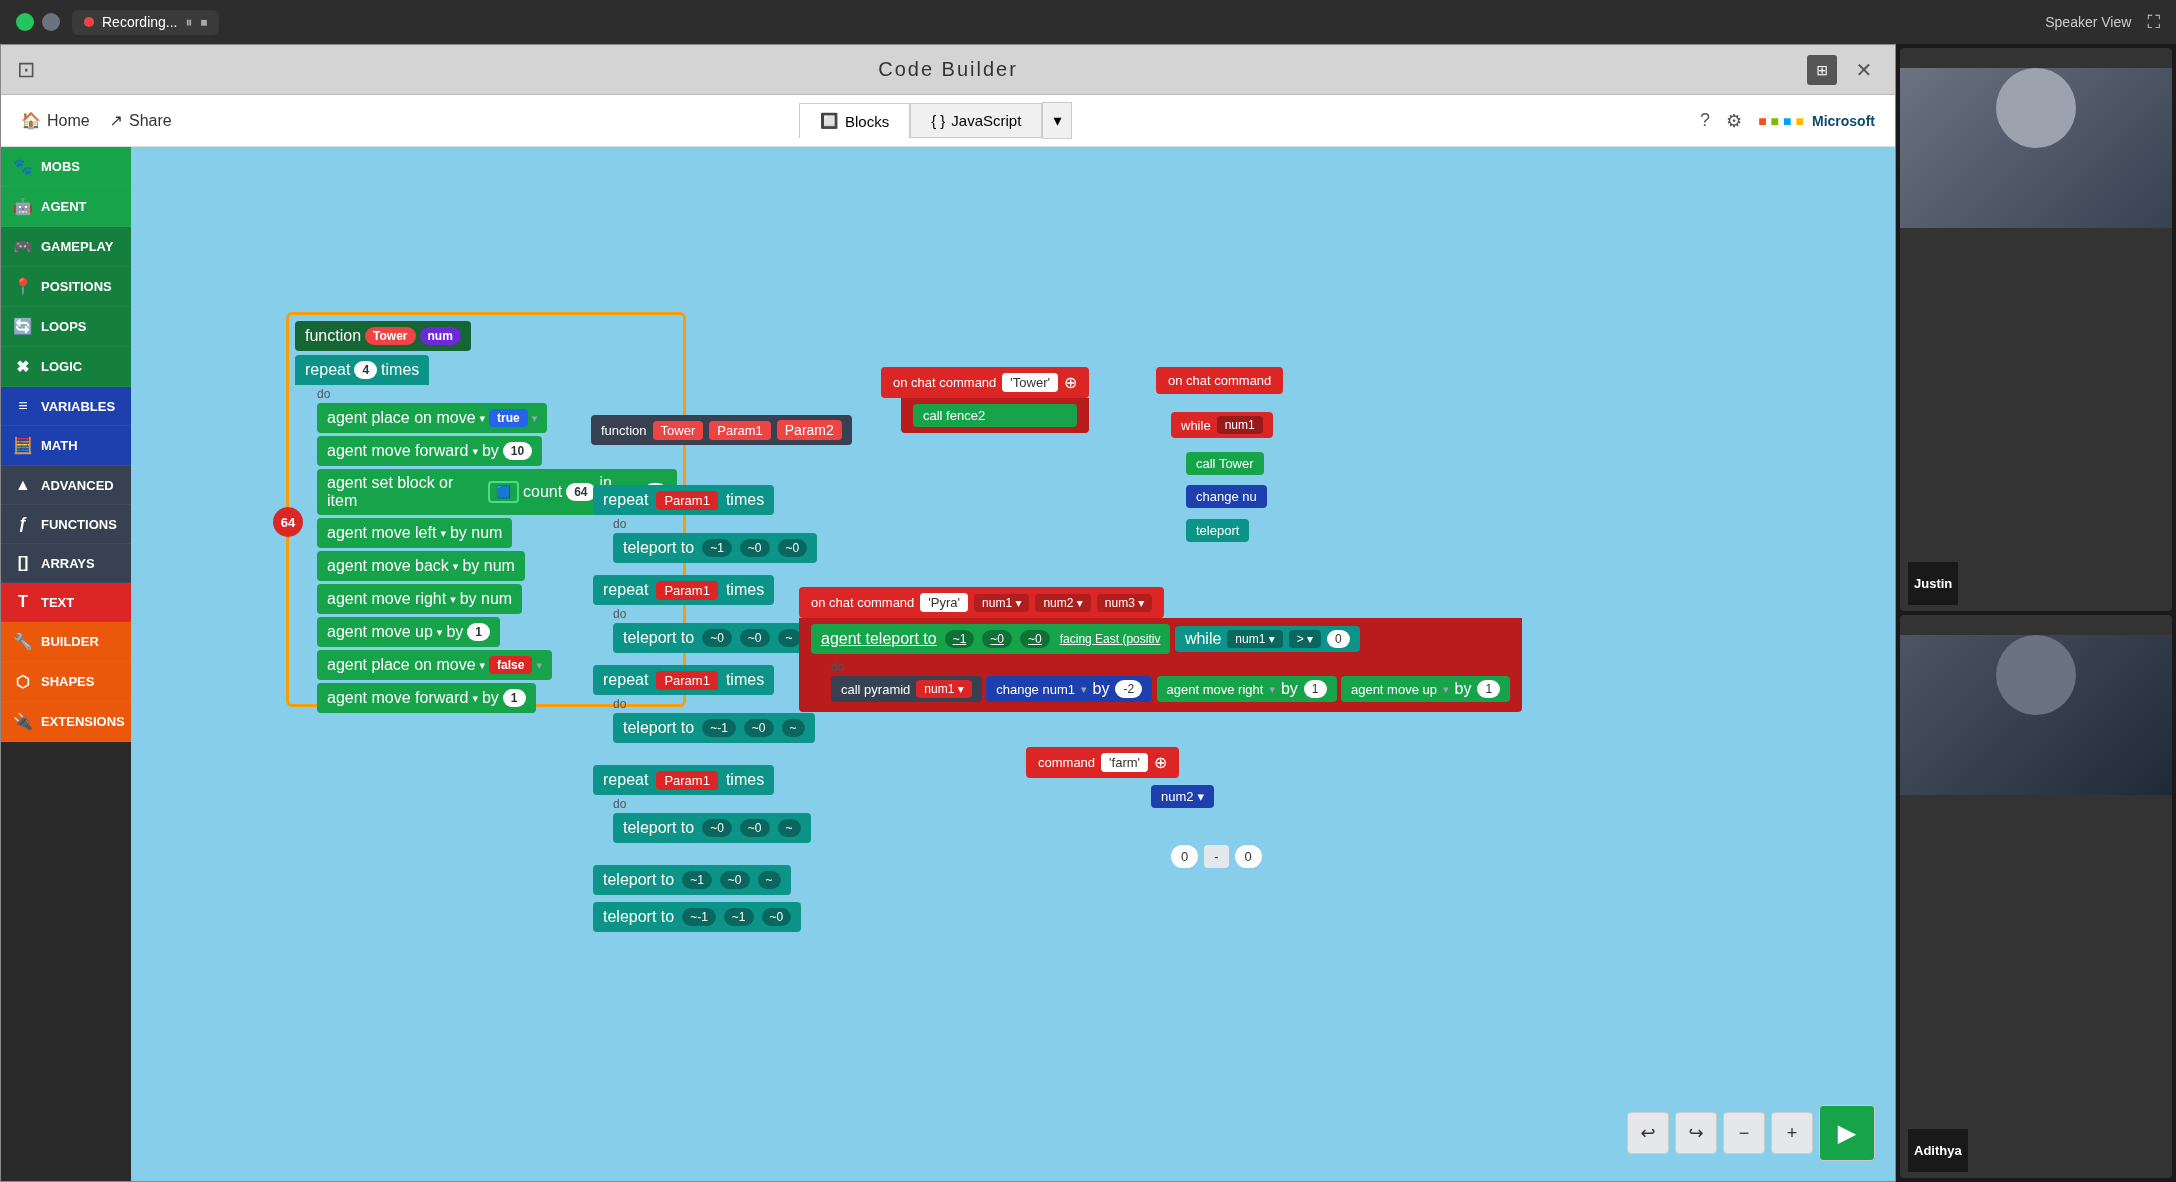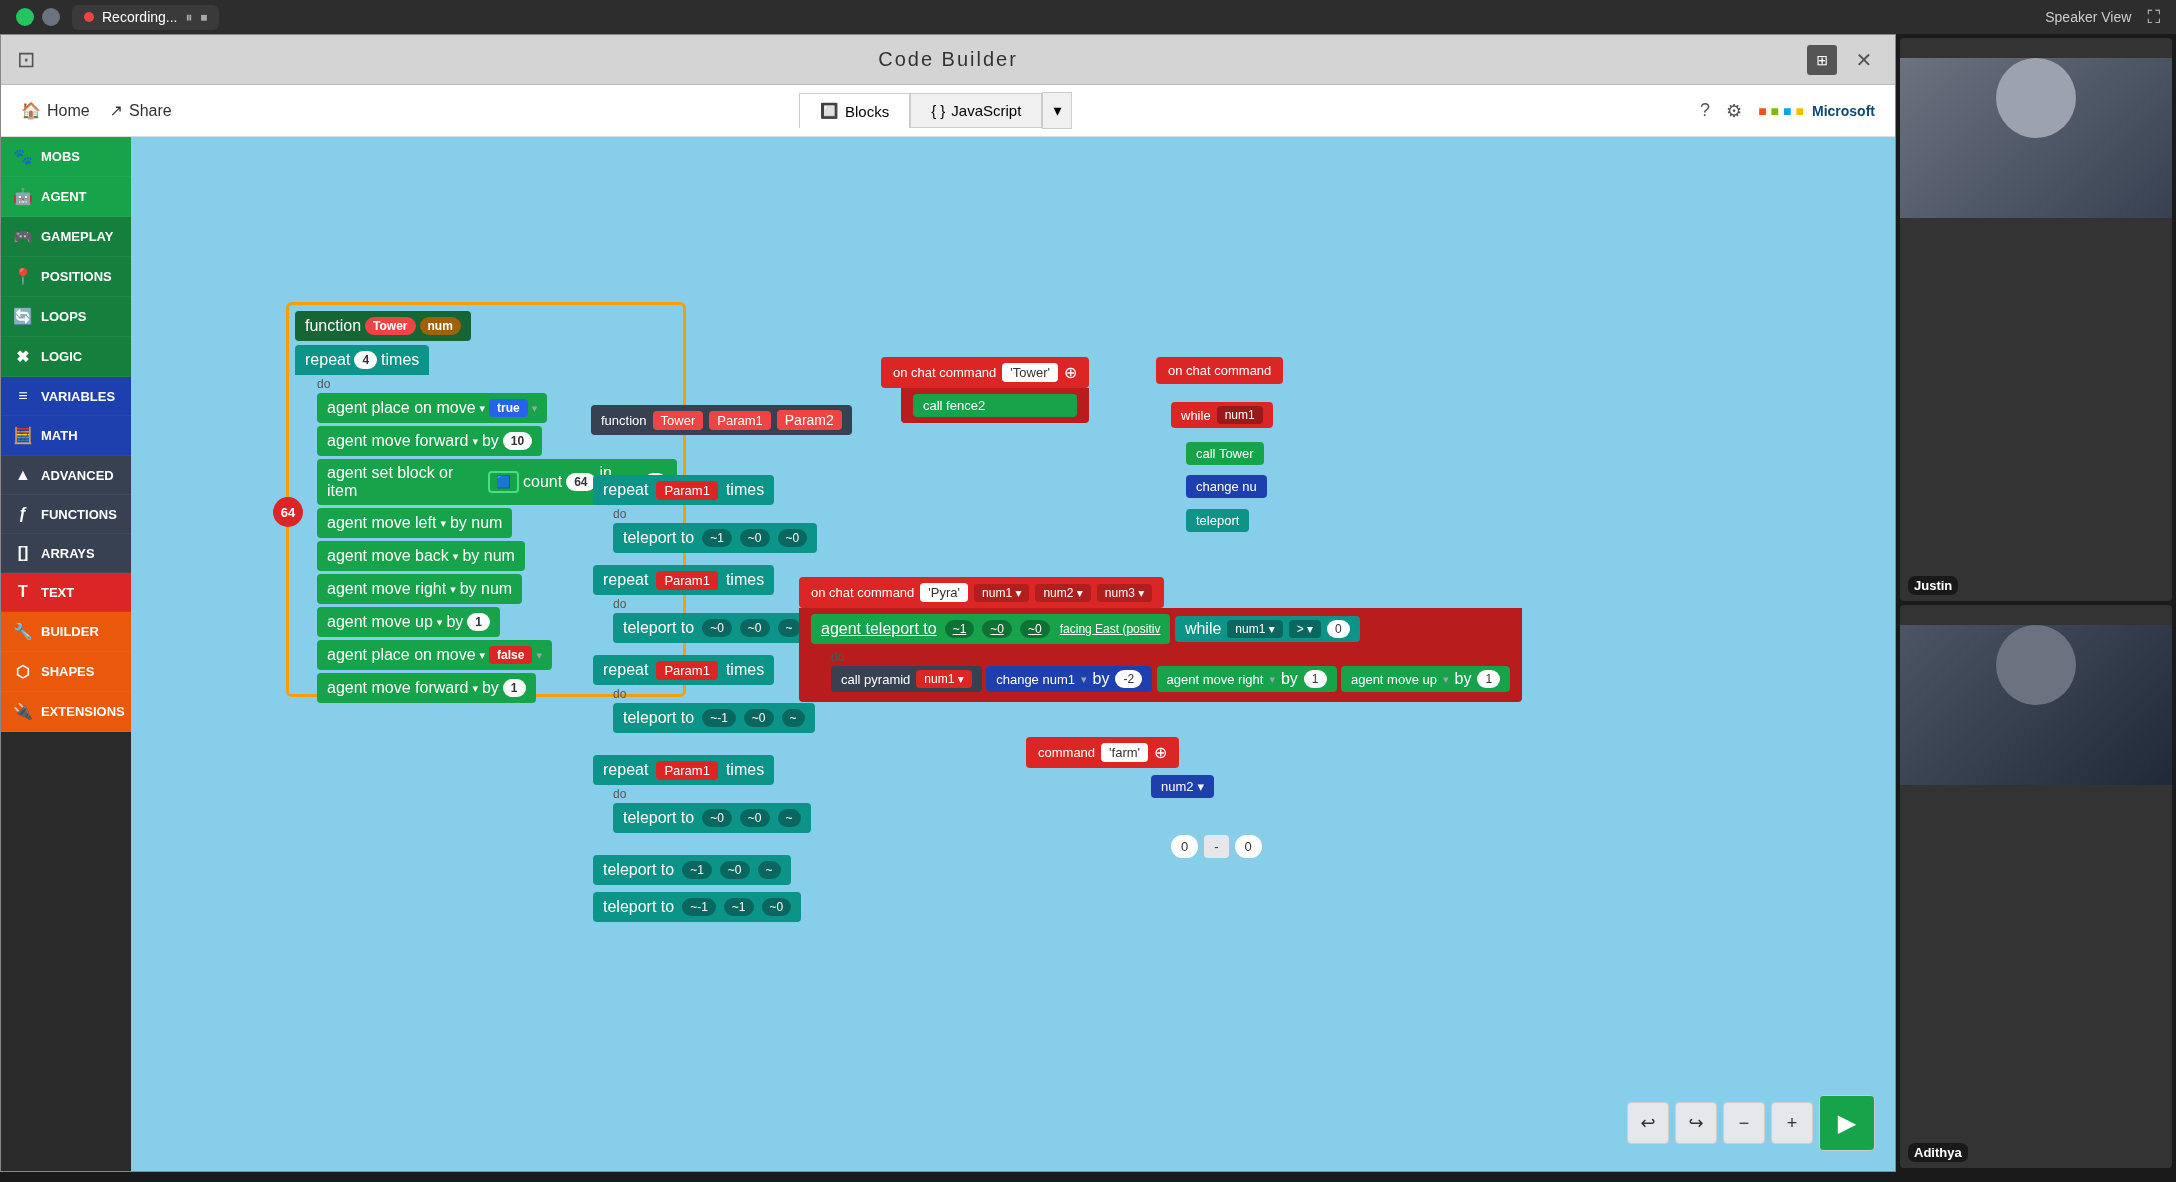--- a/index.html
+++ b/index.html
@@ -1,21 +1,21 @@
 <!DOCTYPE html>
 <html><head>
   <meta charset="utf-8">
   <style>
     * { box-sizing: border-box; margin: 0; padding: 0; }
     body { background: #1a1a1a; font-family: 'Segoe UI', Arial, sans-serif; width: 2176px; height: 1182px; overflow: hidden; }
 
     
     .top-bar {
       background: #2d2d2d;
-      height: 34px;
+      height: 44px;
       display: flex;
       align-items: center;
       padding: 0 16px;
       gap: 12px;
     }
     .top-bar-icons { display: flex; gap: 8px; align-items: center; }
     .circle-icon { width: 18px; height: 18px; border-radius: 50%; }
     .circle-green { background: #22c55e; }
     .recording-indicator {
       background: #3a3a3a;
@@ -170,22 +170,22 @@
       overflow: hidden;
     }
     .video-name {
       position: absolute;
       bottom: 6px;
       left: 8px;
       color: white;
       font-size: 13px;
       font-weight: 600;
       background: rgba(0,0,0,0.5);
-      padding: 2px 6px;
-      border-radius: 7px;
+      padding: 14px 6px;
+      border-radius: 0;
     }
 
     
     .canvas-bottom {
       position: absolute;
       bottom: 20px;
       right: 20px;
       display: flex;
       gap: 6px;
       align-items: center;
@@ -343,21 +343,21 @@
 
       <div class="canvas-area">
         <div class="blocks-container">
 
           <div style="position:absolute;left:155px;top:165px;border:3px solid #f59e0b;border-radius:6px;padding:6px;width:400px;height:395px;">
 
             <div style="display:flex;align-items:center;gap:6px;margin-bottom:4px;">
               <div class="block-row bg-dark-green" style="display:inline-flex;">
                 <span>function</span>
                 <span class="block-val" style="background:#ef4444;color:white;">Tower</span>
-                <span class="block-val" style="background:#a16207;color:white;">num</span>
+                <span class="block-val" style="background:#6d28d9;color:white;">num</span>
               </div>
             </div>
 
             <div>
               <div class="block-row bg-teal" style="display:inline-flex;border-radius:4px 4px 0 0;">
                 <span>repeat</span>
                 <span class="block-val">4</span>
                 <span>times</span>
               </div>
               <div style="margin-left:22px;">

